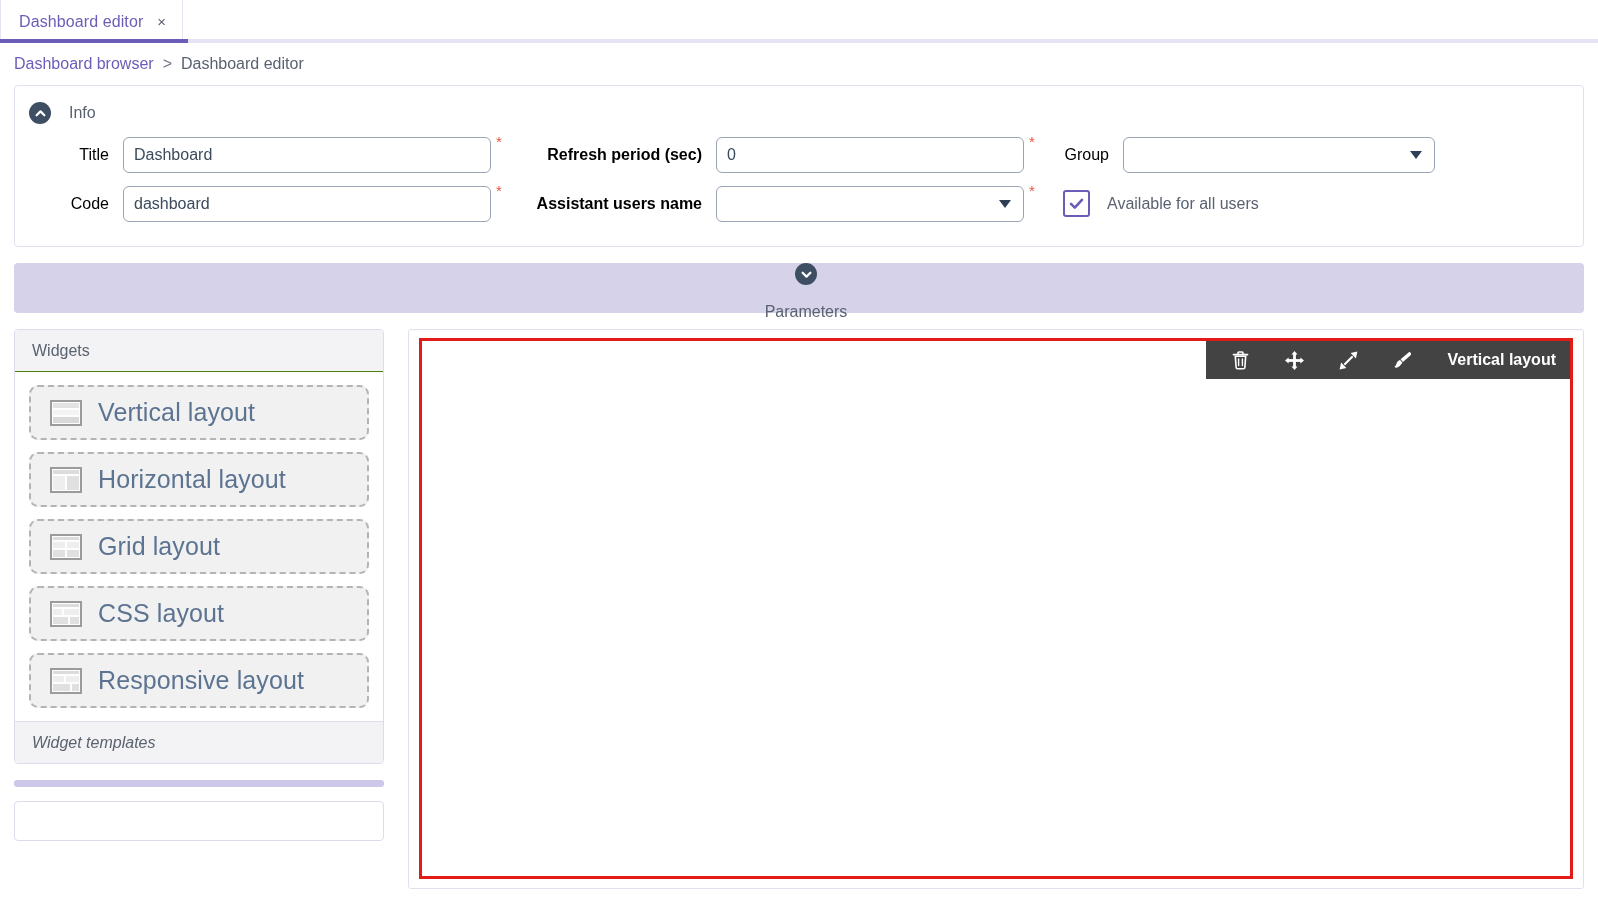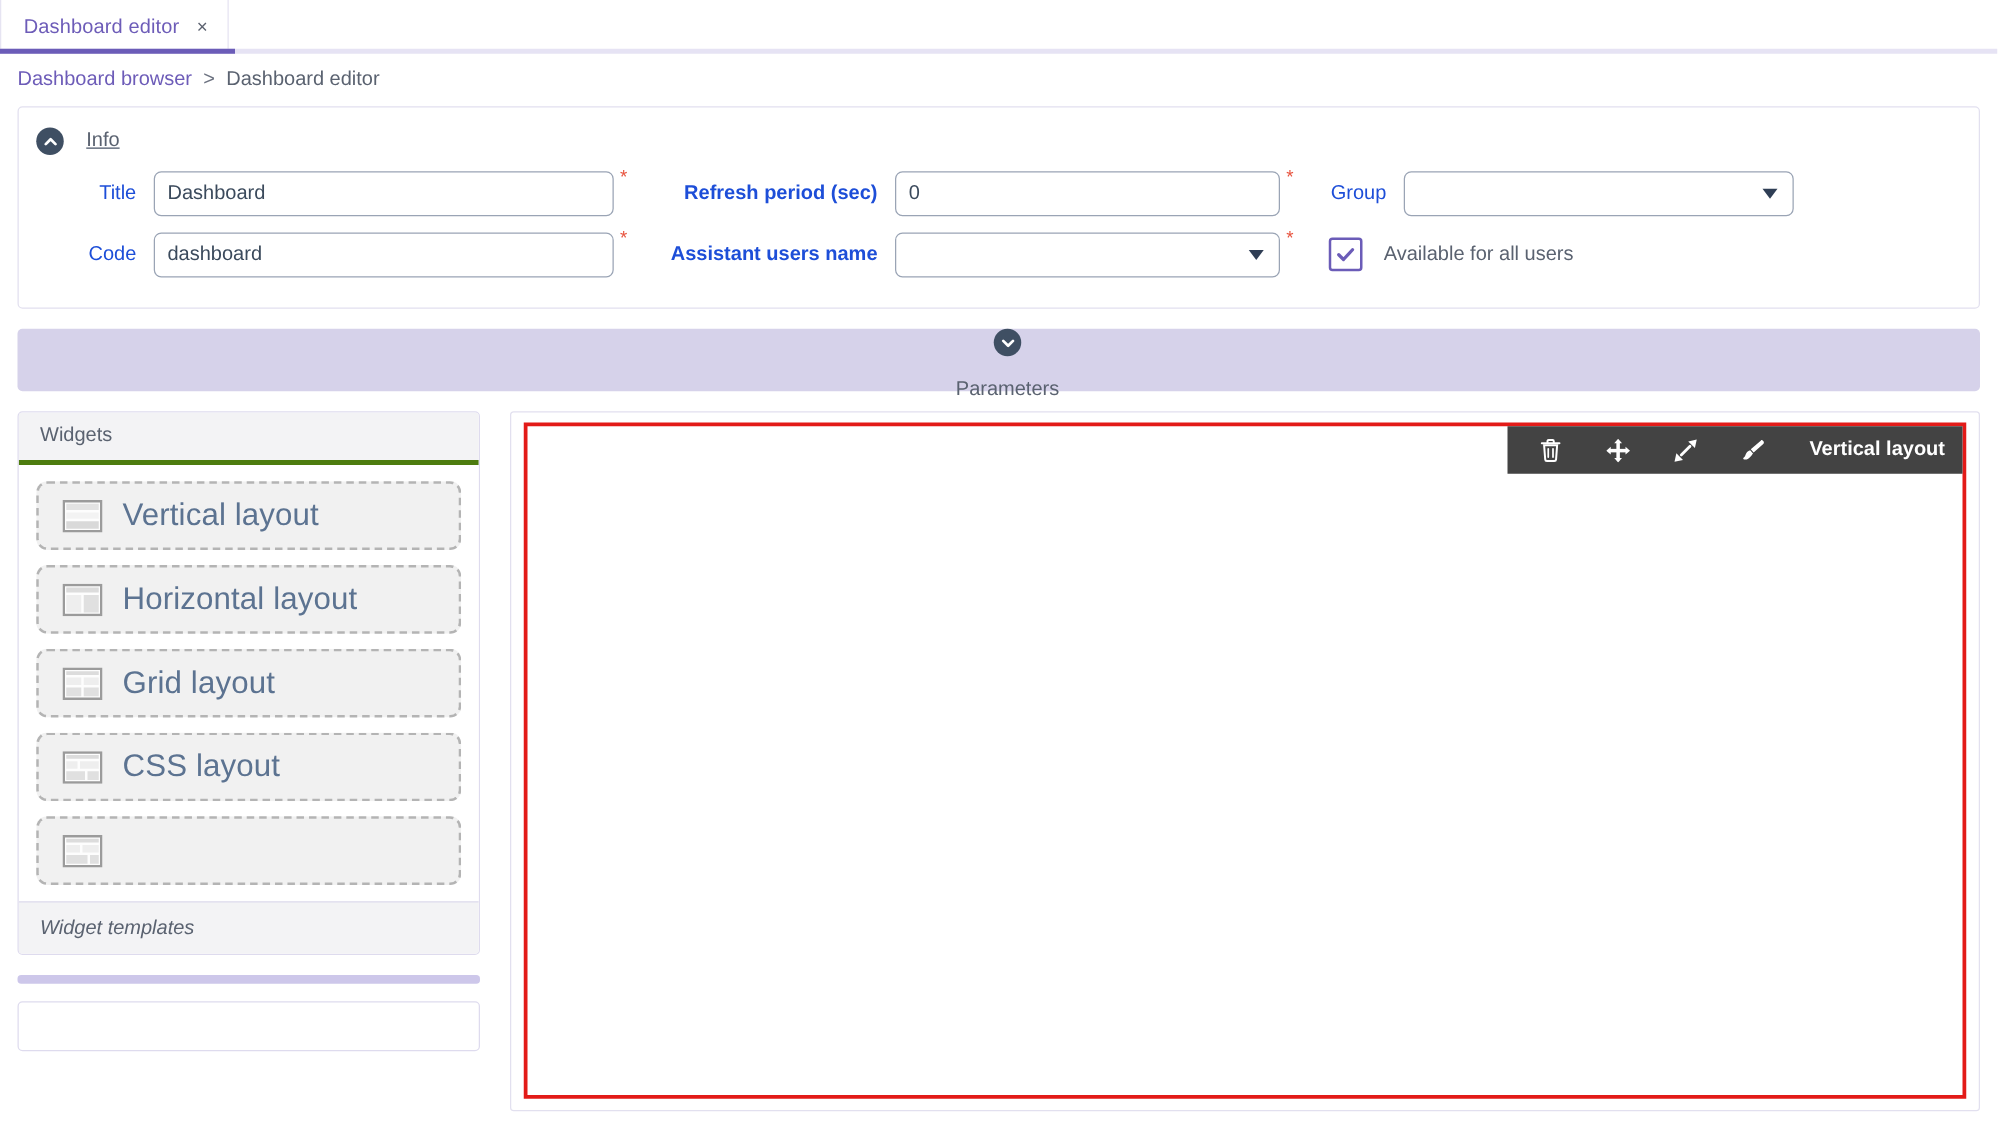--- a/index.html
+++ b/index.html
@@ -75,42 +75,41 @@
     background: #ffffff;
     height: 162px;
     padding: 10px 0 0 0;
     position: relative;
   }
   .panel-head {
     display: flex;
     align-items: center;
     gap: 18px;
     padding: 6px 0 6px 14px;
-    text-decoration: underline;
   }
   .circ-toggle {
     width: 22px; height: 22px;
     border-radius: 50%;
     background: #3f4f63;
     display: flex; align-items: center; justify-content: center;
     cursor: pointer;
     flex: none;
   }
   .circ-toggle svg { display: block; }
   .panel-title { font-size: 16px; color: #5a6270; }
 
   .form-row {
     display: flex;
     align-items: center;
     padding-left: 14px;
     height: 49px;
   }
   .lbl {
     font-size: 16px;
-    color: #1d4ed8;
+    color: #000000;
     text-align: right;
     white-space: nowrap;
   }
   .lbl-title  { width: 94px; padding-right: 14px; }
   .lbl-mid    { width: 210px; padding-right: 14px; font-weight: bold; }
   .lbl-group  { width: 84px; padding-right: 14px; }
 
   .inp {
     height: 36px;
     border: 1px solid #9aa4b5;
@@ -190,21 +189,21 @@
     overflow: hidden;
   }
   .acc-head {
     height: 42px;
     display: flex;
     align-items: center;
     padding-left: 17px;
     font-size: 16px;
     color: #5a6270;
     background: #f3f3f5;
-    border-bottom: 4px solid #4d7c0f;
+    border-bottom: 1px solid #4d7c0f;
     cursor: pointer;
   }
   .acc-body { padding: 13px 14px 13px 14px; background: #fff; }
   .layout-item {
     height: 55px;
     border: 2px dashed #b4b4b4;
     border-radius: 9px;
     background: #f1f1f1;
     display: flex;
     align-items: center;
@@ -416,20 +415,21 @@
           <span>
             <svg class="lico" viewBox="0 0 32 26" aria-hidden="true">
               <rect x="1" y="1" width="30" height="24" fill="#fdfdfd" stroke="#9b9b9b" stroke-width="2"></rect>
               <rect x="3" y="3" width="26" height="3" fill="#dcdcdc"></rect>
               <rect x="3" y="8" width="11" height="6" fill="#eeeeee"></rect>
               <rect x="16" y="8" width="13" height="6" fill="#eeeeee"></rect>
               <rect x="3" y="16" width="17" height="7" fill="#e0e0e0"></rect>
               <rect x="22" y="16" width="7" height="7" fill="#e0e0e0"></rect>
             </svg>
           </span>
+          <span class="layout-label">Responsive layout</span>
         </div>
 
       </div>
 
       <div class="acc-head acc-head-last">
         <span>Widget templates</span>
       </div>
     </div>
 
     <div class="splitter"></div>

